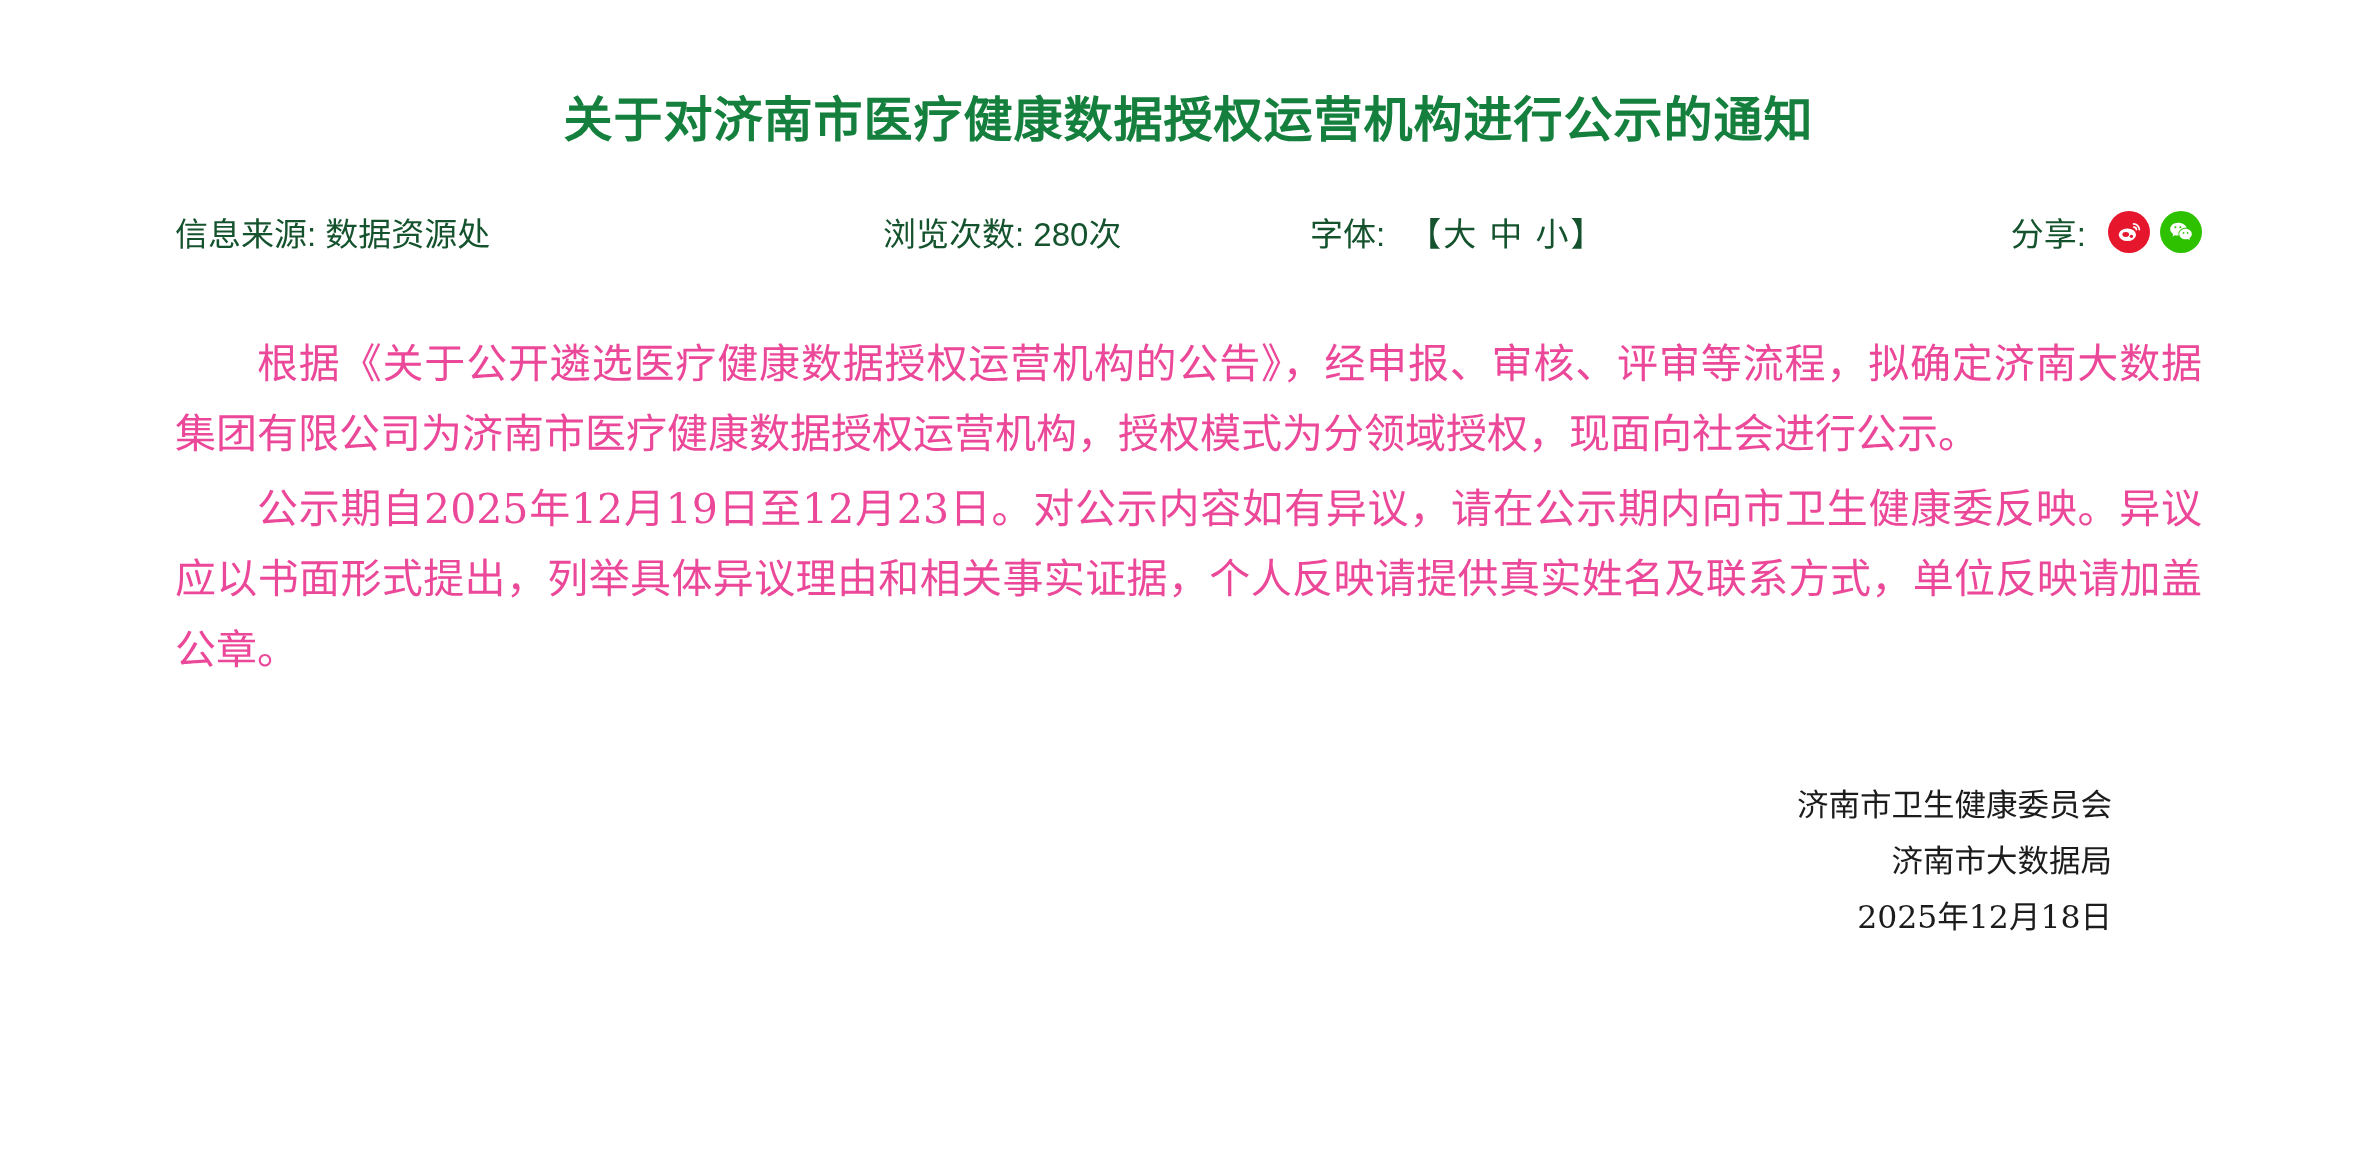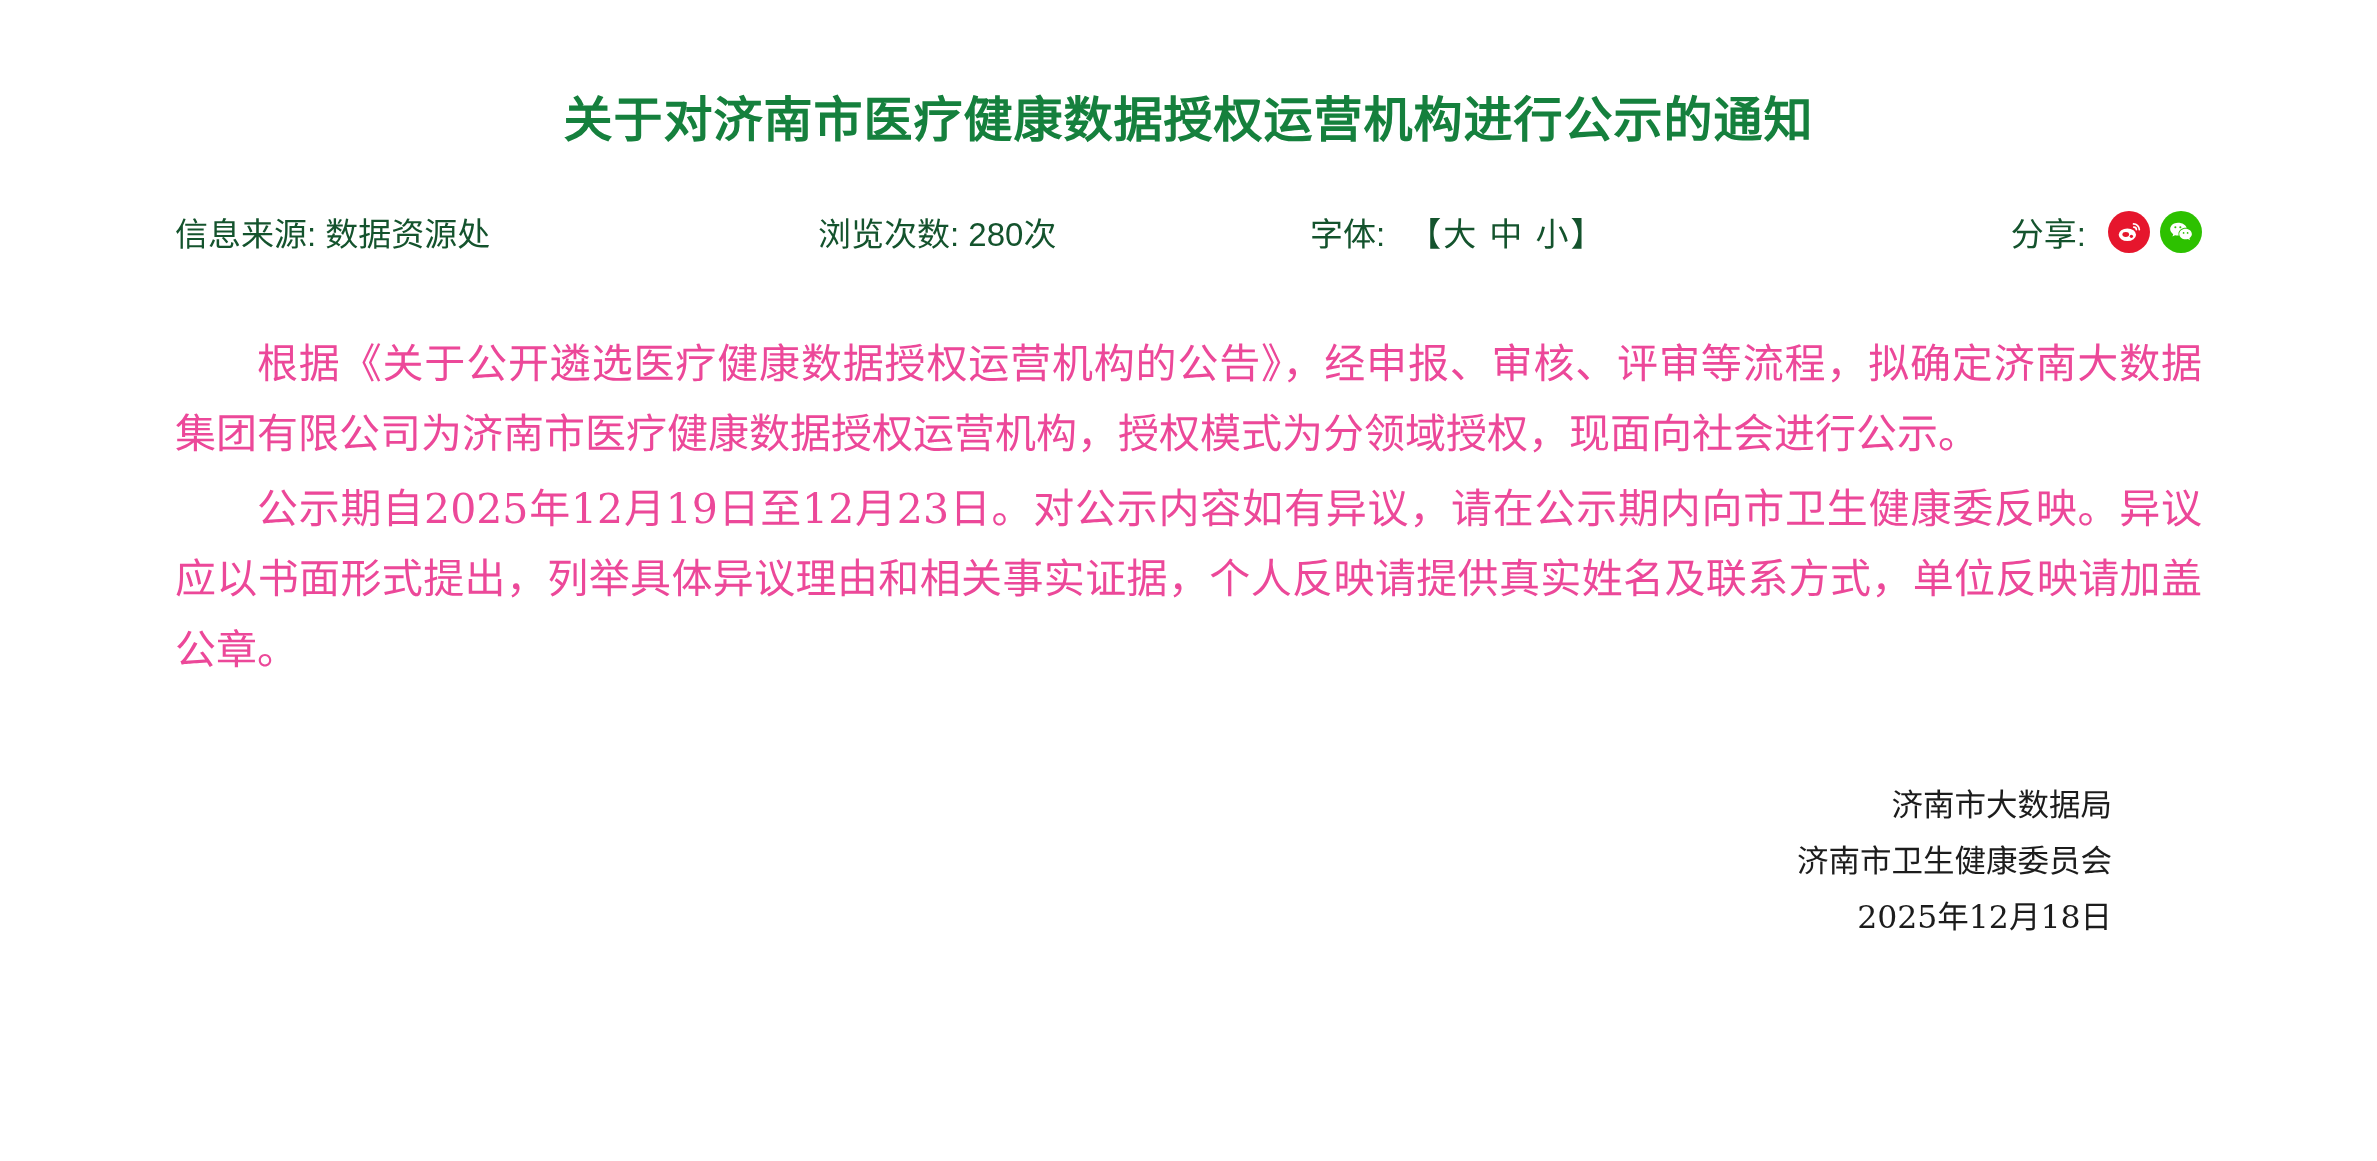--- a/index.html
+++ b/index.html
@@ -44,21 +44,21 @@
     color: #14532d;
     position: relative;
   }
   .meta-source {
     position: absolute;
     left: 0;
     white-space: nowrap;
   }
   .meta-views {
     position: absolute;
-    left: 643px;
+    left: 708px;
     white-space: nowrap;
   }
   .meta-fontsize {
     position: absolute;
     left: 1135px;
     white-space: nowrap;
     display: flex;
     align-items: baseline;
     gap: 21px;
   }
@@ -170,18 +170,18 @@
       </span>
     </div>
   </div>
 
   <div class="article-body">
     <p>根据《关于公开遴选医疗健康数据授权运营机构的公告》，经申报、审核、评审等流程，拟确定济南大数据集团有限公司为济南市医疗健康数据授权运营机构，授权模式为分领域授权，现面向社会进行公示。</p>
     <p>公示期自2025年12月19日至12月23日。对公示内容如有异议，请在公示期内向市卫生健康委反映。异议应以书面形式提出，列举具体异议理由和相关事实证据，个人反映请提供真实姓名及联系方式，单位反映请加盖公章。</p>
   </div>
 
   <div class="signature">
+    <div>济南市卫生健康委员会</div>
     <div>济南市大数据局</div>
-    <div>济南市卫生健康委员会</div>
     <div>2025年12月18日</div>
   </div>
 
 </div>
 
 </body></html>

